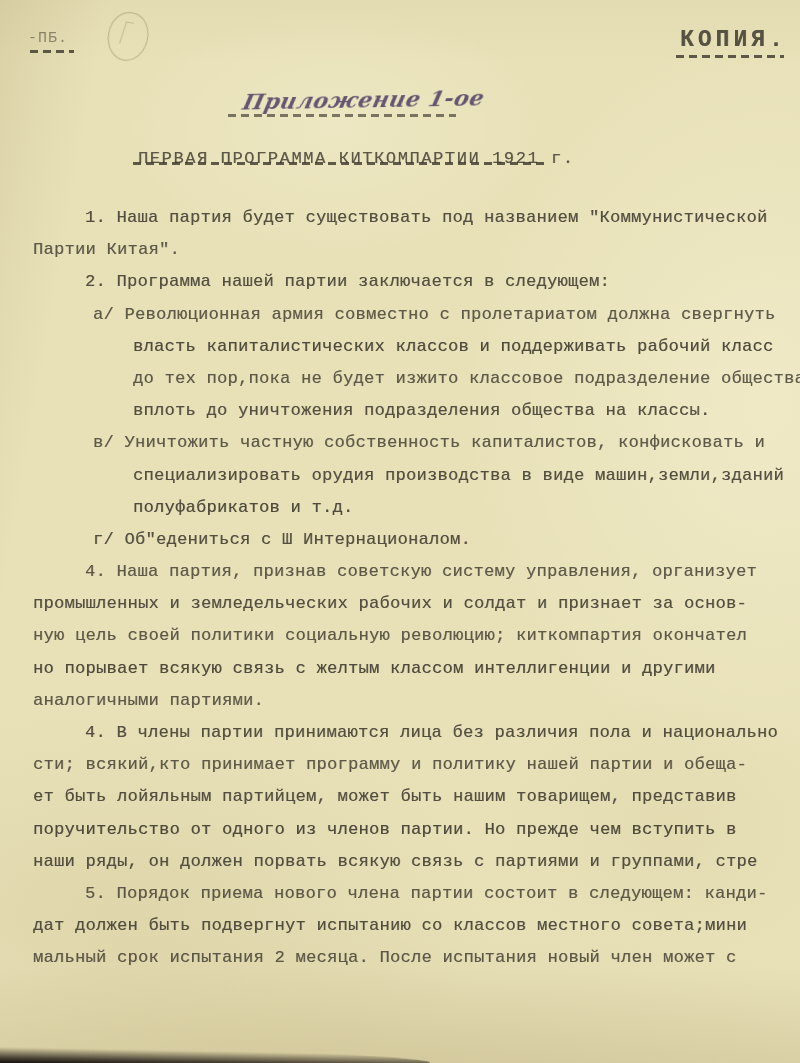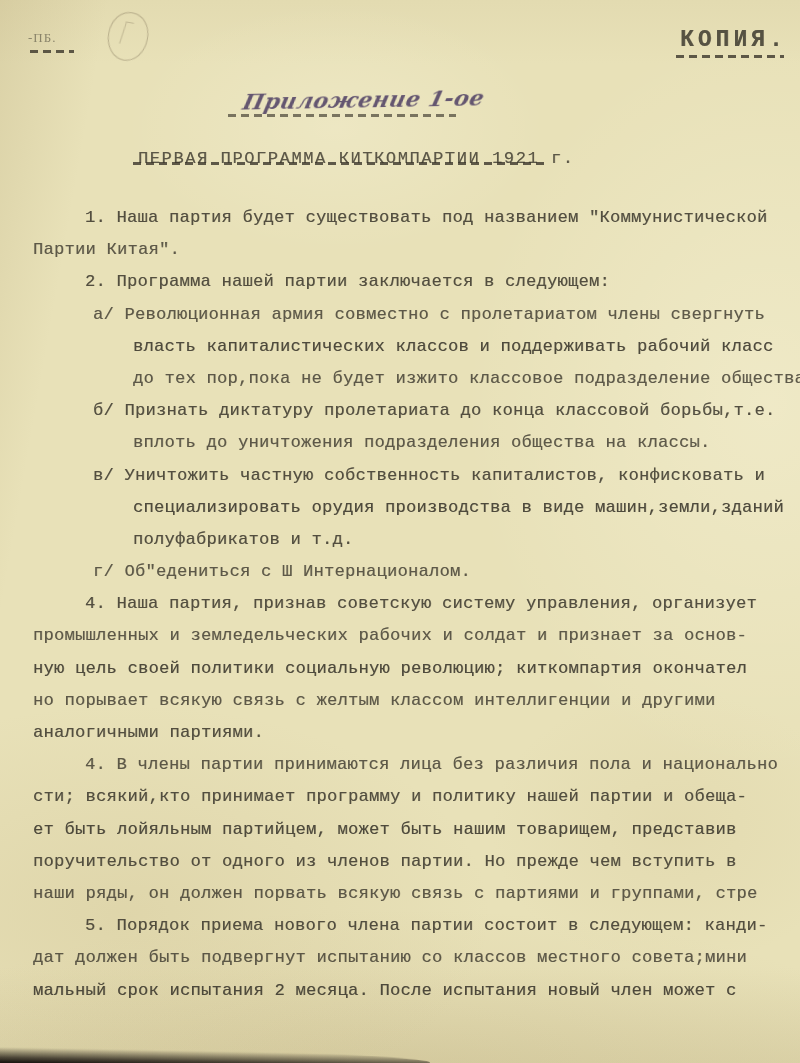--- a/index.html
+++ b/index.html
@@ -23,22 +23,22 @@
       radial-gradient(ellipse 700px 220px at 50% 101%, rgba(176,158,108,.18), transparent 75%),
       radial-gradient(ellipse 260px 200px at 84% 78%, rgba(198,180,128,.14), transparent 70%),
       linear-gradient(100deg, rgba(176,160,112,.24), rgba(176,160,112,0) 11%),
       linear-gradient(0deg, rgba(168,152,104,.20), rgba(168,152,104,0) 9%),
       linear-gradient(180deg, rgba(190,175,125,.12), rgba(190,175,125,0) 6%),
       var(--paper);
   }
   
   .stamp-tl{
     position:absolute;left:28px;top:30px;
-    font-size:13px;letter-spacing:1px;color:var(--ink);
-    opacity:.55;filter:blur(.4px);font-family:Liberation Serif, serif;
+    font-size:15px;letter-spacing:1px;color:var(--ink);
+    opacity:.55;filter:blur(.4px);
   }
   .u-tl{position:absolute;left:30px;top:50px;width:44px;}
   .pencil-circle{
     position:absolute;left:108px;top:12px;width:38px;height:47px;
     border:1.5px solid var(--pencil);border-radius:50% 48% 52% 50%;
     opacity:.5;transform:rotate(10deg);filter:blur(.4px);
   }
   .pencil-circle::after{
     content:"";position:absolute;left:13px;top:9px;width:7px;height:22px;
     border-left:1.5px solid var(--pencil);border-top:1.5px solid var(--pencil);
@@ -119,24 +119,23 @@
   </div>
   <div class="dash u-hand"></div>
 
   <div class="title">ПЕРВАЯ ПРОГРАММА КИТКОМПАРТИИ 1921 г.</div>
   <div class="dash u-title"></div>
 
   <div class="body" id="body-lines">
       <div class="line ind-para">1. Наша партия будет существовать под названием "Коммунистической</div>
       <div class="line ind-left">Партии Китая".</div>
       <div class="line ind-para">2. Программа нашей партии заключается в следующем:</div>
-      <div class="line ind-item">а/ Революционная армия совместно с пролетариатом члены свергнуть</div>
+      <div class="line ind-item">а/ Революционная армия совместно с пролетариатом должна свергнуть</div>
       <div class="line ind-cont">власть капиталистических классов и поддерживать рабочий класс</div>
       <div class="line ind-cont">до тех пор,пока не будет изжито классовое подразделение общества</div>
-      <div class="line ind-item">б/ Признать диктатуру пролетариата до конца классовой борьбы,т.е.</div>
       <div class="line ind-cont">вплоть до уничтожения подразделения общества на классы.</div>
       <div class="line ind-item">в/ Уничтожить частную собственность капиталистов, конфисковать и</div>
       <div class="line ind-cont">специализировать орудия производства в виде машин,земли,зданий</div>
       <div class="line ind-cont">полуфабрикатов и т.д.</div>
       <div class="line ind-item">г/ Об"едениться с Ш Интернационалом.</div>
       <div class="line ind-para">4. Наша партия, признав советскую систему управления, организует</div>
       <div class="line ind-left">промышленных и земледельческих рабочих и солдат и признает за основ-</div>
       <div class="line ind-left">ную цель своей политики социальную революцию; киткомпартия окончател</div>
       <div class="line ind-left">но порывает всякую связь с желтым классом интеллигенции и другими</div>
       <div class="line ind-left">аналогичными партиями.</div>

